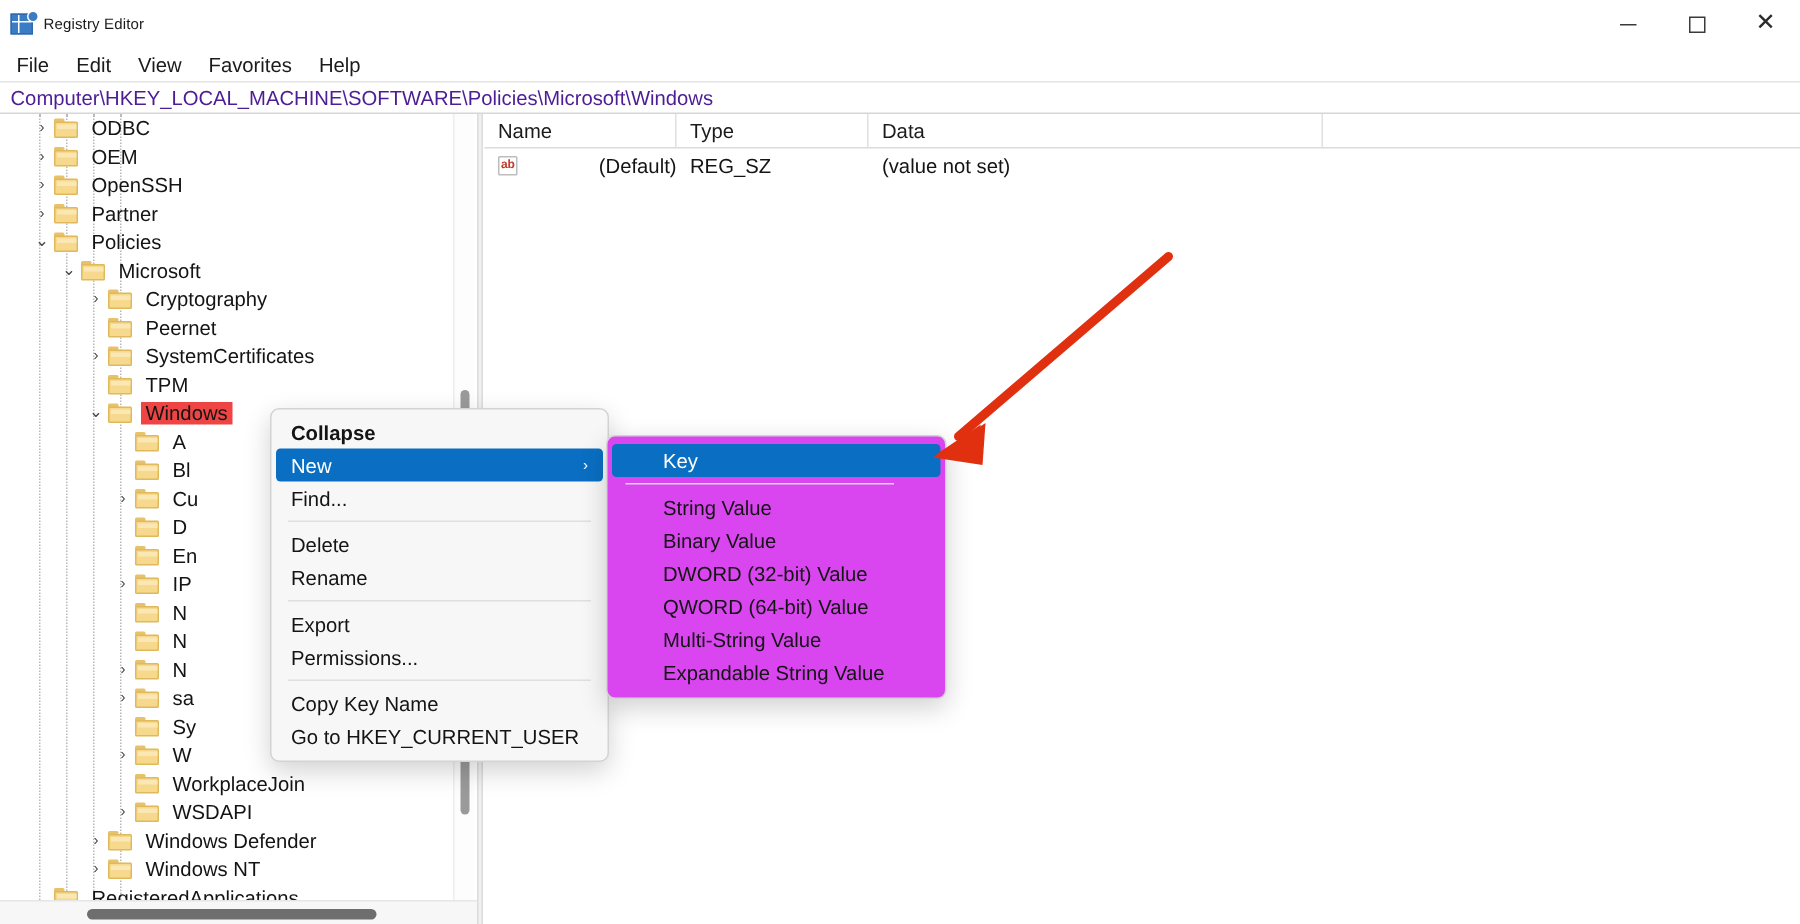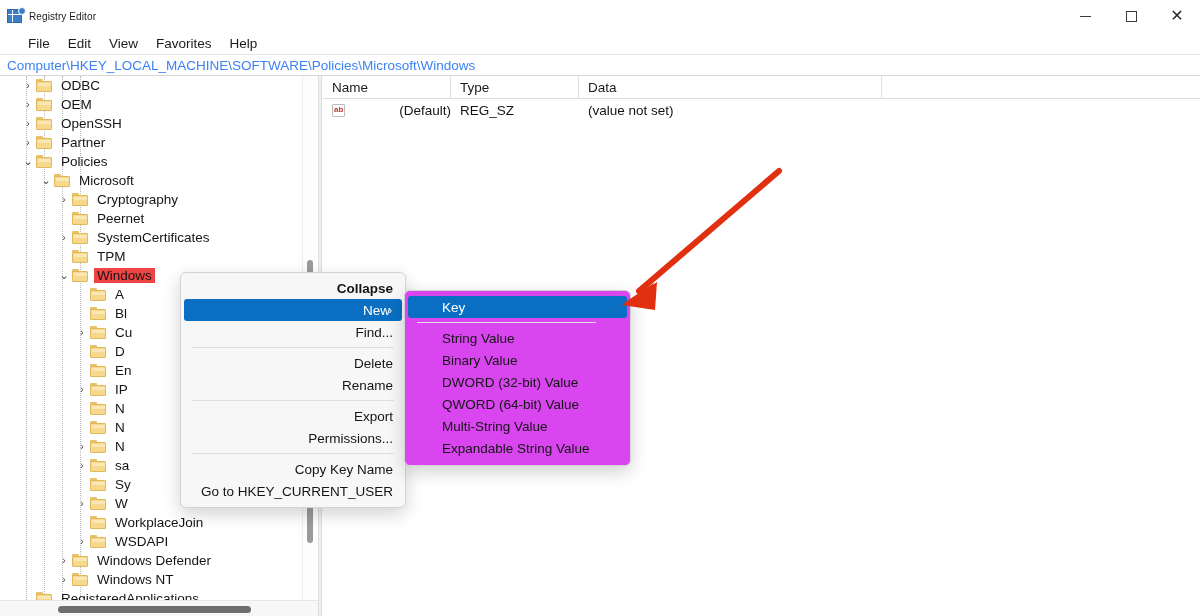--- a/index.html
+++ b/index.html
@@ -64,38 +64,38 @@
   .glyph-min { display:block; width: 11px; height: 1px; background: #3a3a3a; }
   .glyph-max { display:block; width: 11px; height: 11px; border: 1px solid #3a3a3a; }
   .glyph-close { font-size: 16px; line-height: 1; font-weight: 300; }
 
   
   .menubar {
     position: absolute; left: 0; top: 32px;
     width: 1200px; height: 22px;
     background: #ffffff;
     display: flex; align-items: center;
-    padding-left: 19px;
+    padding-left: 2px;
   }
   .menu-item {
     font-size: 13.5px; color: #1b1b1b;
     padding: 2px 9px;
     cursor: default;
   }
 
   
   .addressbar {
     position: absolute; left: 0; top: 54px;
     width: 1200px; height: 22px;
     background: #ffffff;
     border-top: 1px solid #e3e3e3;
     border-bottom: 1px solid #d6d6d6;
     display: flex; align-items: center;
     padding-left: 7px;
-    font-size: 13.5px; color: #3b82f6;
+    font-size: 13.5px; color: #4c1d95;
     white-space: nowrap; overflow: hidden;
   }
 
   
   .tree-pane {
     position: absolute; left: 0; top: 76px;
     width: 318px; height: 540px;
     background: #ffffff;
     overflow: hidden;
   }
@@ -252,21 +252,20 @@
     padding: 4px 0 5px 0;
     z-index: 40;
   }
   .ctx-item {
     height: 22px;
     display: flex; align-items: center;
     padding: 0 12px 0 13px;
     font-size: 13.5px; color: #141414;
     cursor: default;
     position: relative;
-    justify-content: flex-end;
   }
   .ctx-item.bold { font-weight: bold; }
   .ctx-item.highlight {
     background: #0a6fc2;
     color: #ffffff;
     margin: 0 3px;
     border-radius: 3px;
     padding-left: 10px;
   }
   .ctx-arrow {

